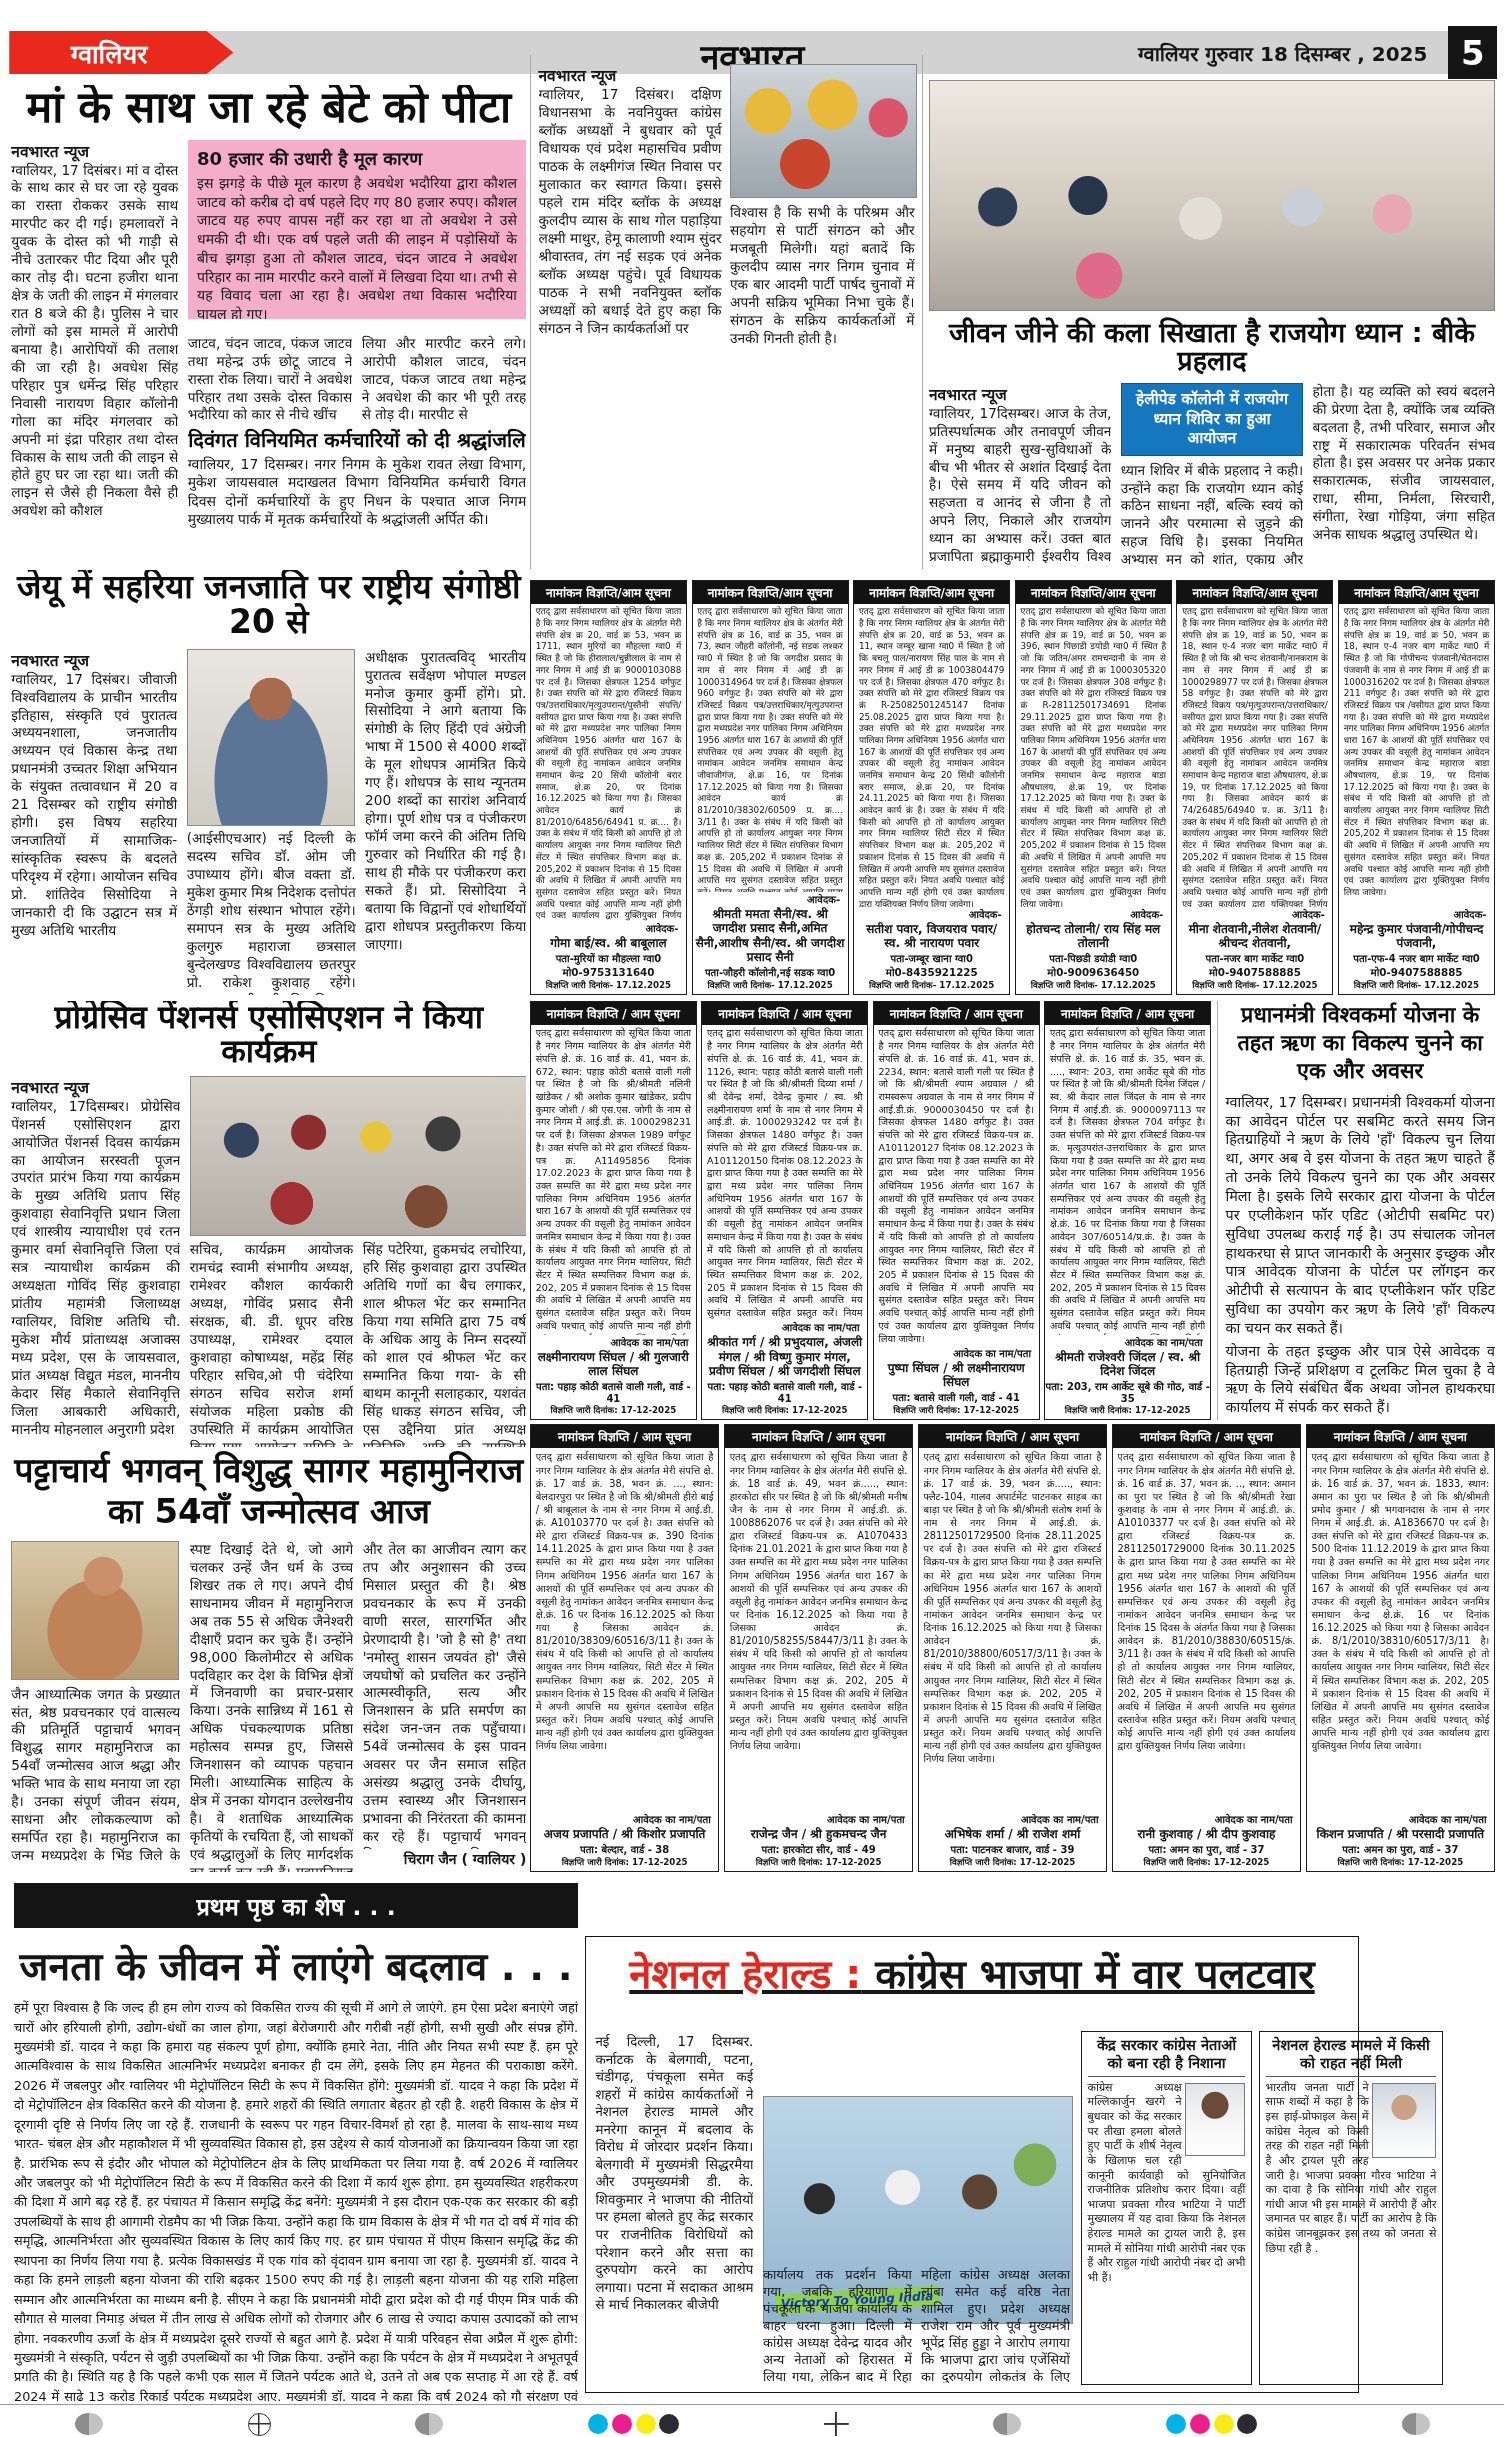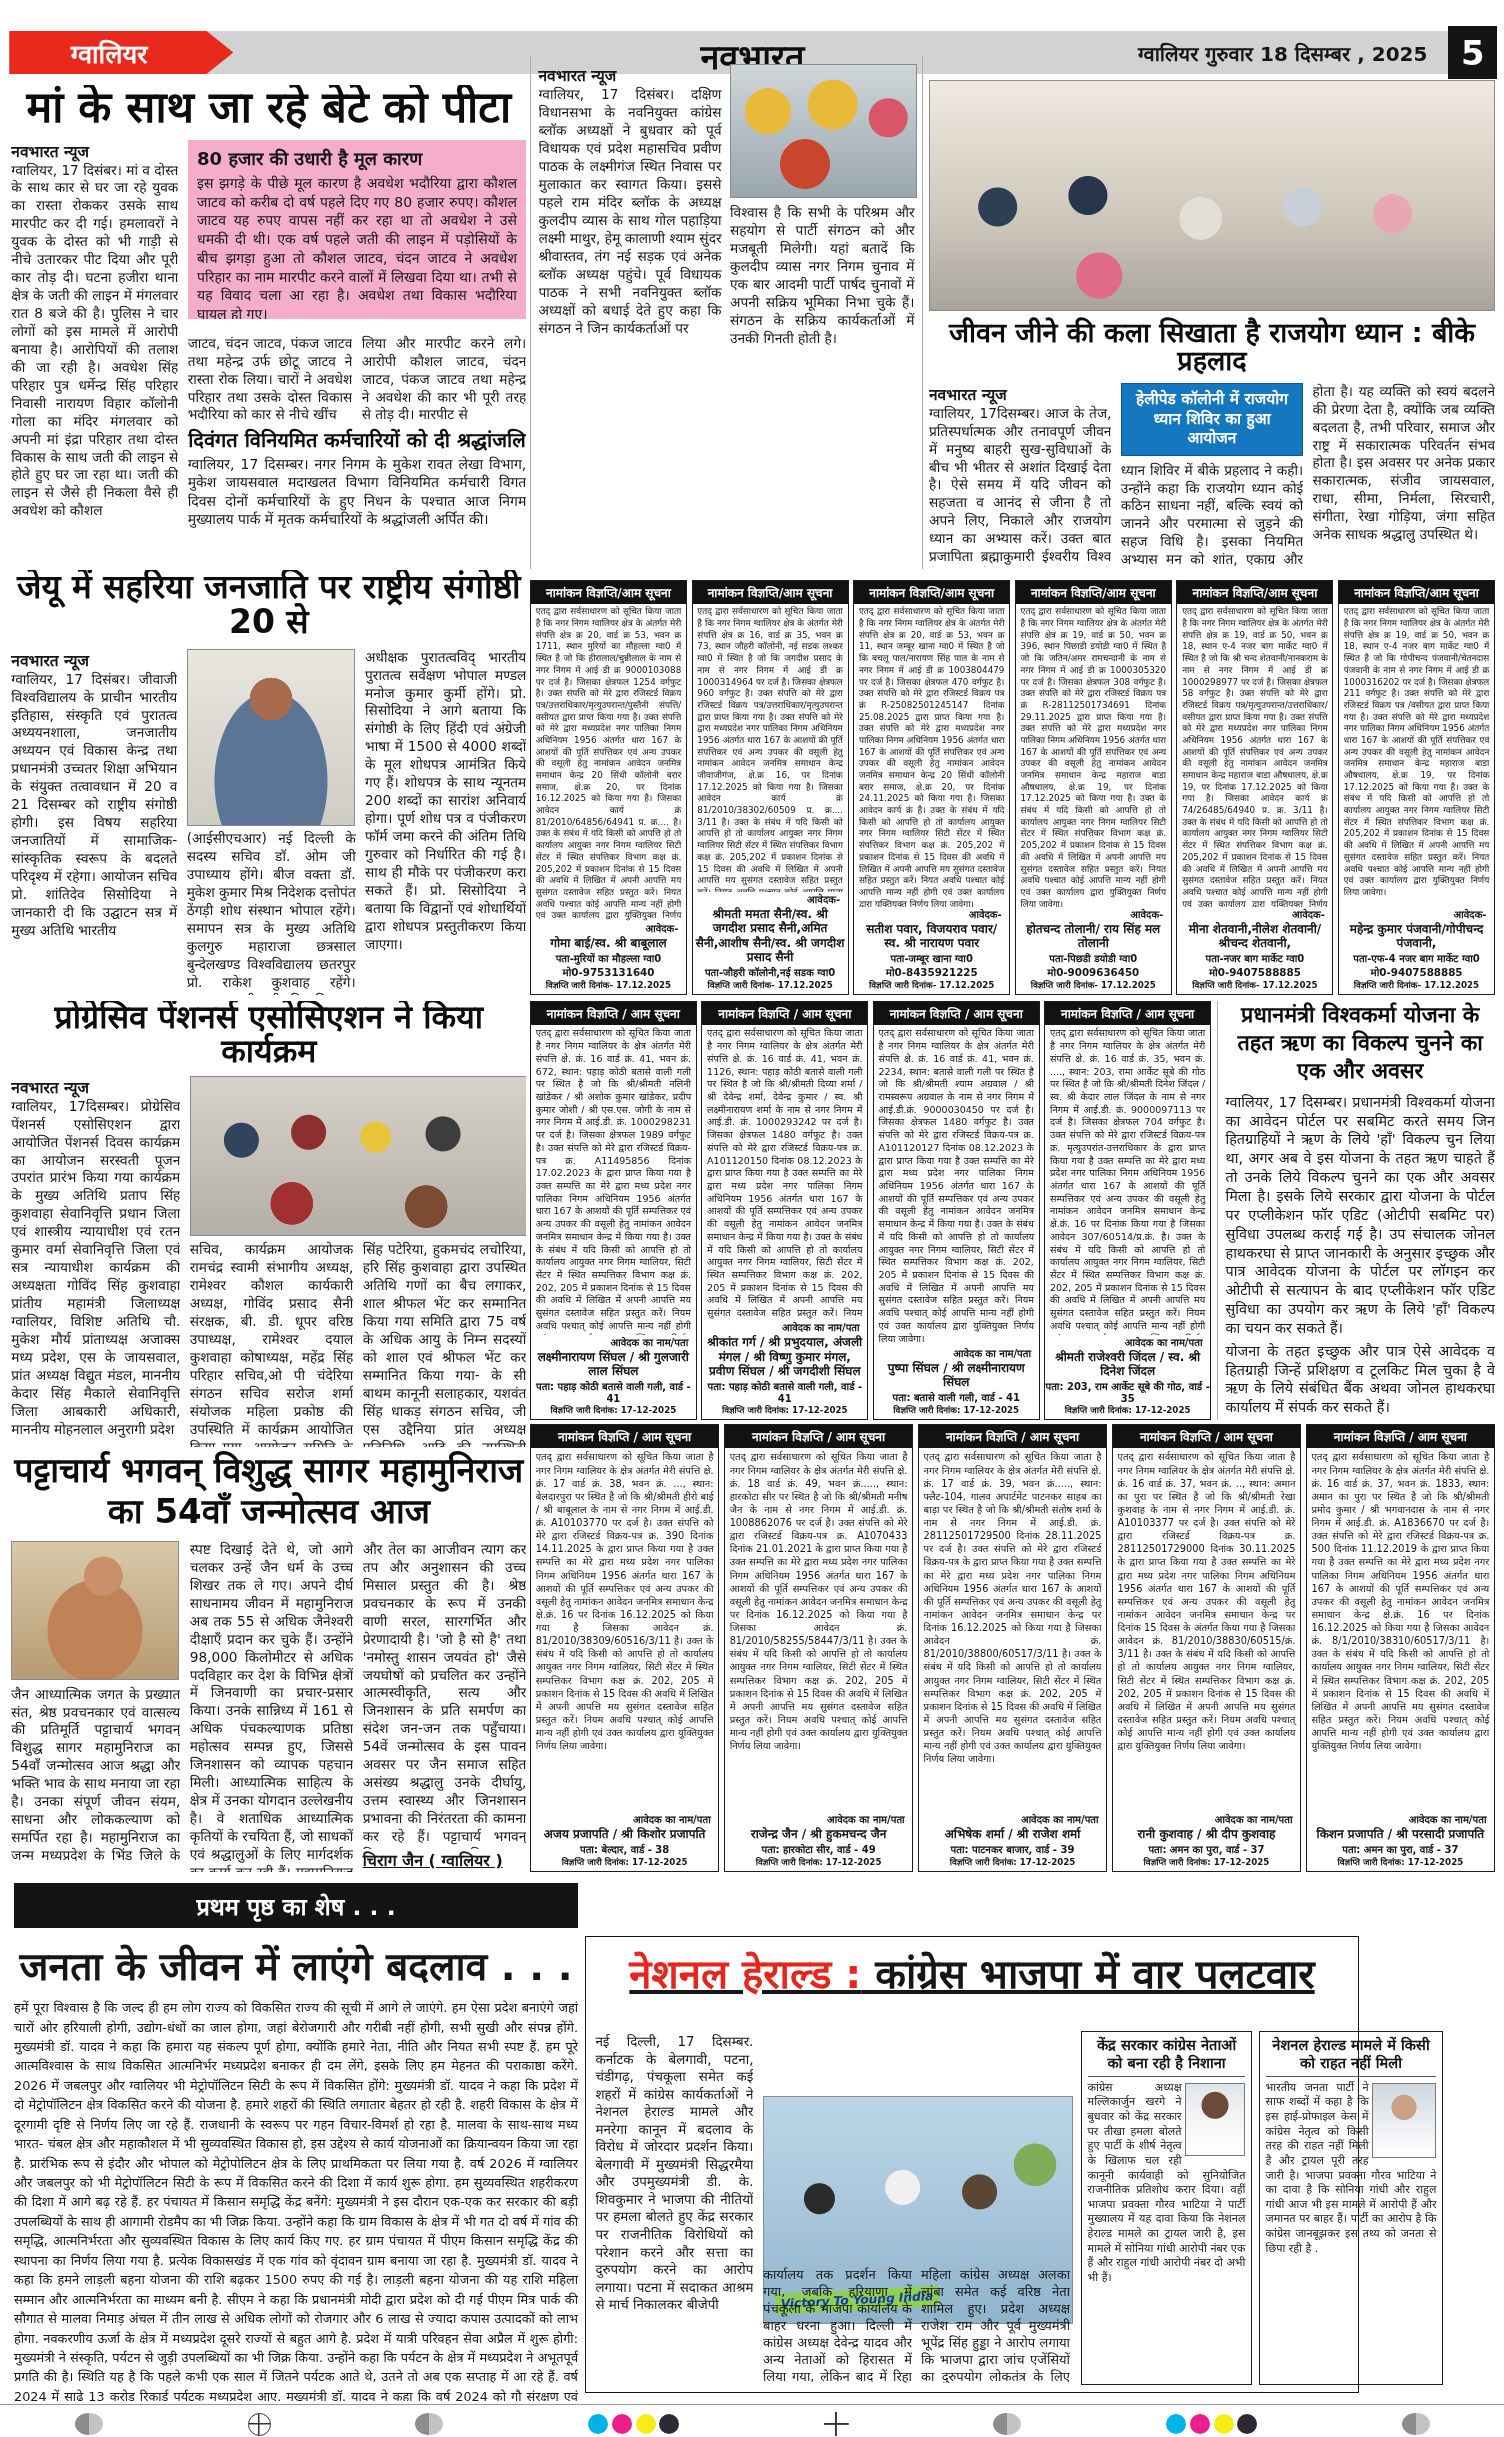--- a/index.html
+++ b/index.html
@@ -310,21 +310,21 @@
       <div style="width:169px;flex:none;">
         <div class="photo" style="width:166px;height:137px;background:
             radial-gradient(circle at 55% 25%, #c9906b 0 19px, transparent 20px),
             radial-gradient(ellipse at 50% 65%, #c08357 0 47px, transparent 48px),
             linear-gradient(180deg,#d9c9a8 0%,#b69b73 100%);"></div>
         <div class="bodytxt jt" style="margin-top:5.6px;height:179px;overflow:hidden;">जैन आध्यात्मिक जगत के प्रख्यात संत, श्रेष्ठ प्रवचनकार एवं वात्सल्य की प्रतिमूर्ति पट्टाचार्य भगवन् विशुद्ध सागर महामुनिराज का 54वाँ जन्मोत्सव आज श्रद्धा और भक्ति भाव के साथ मनाया जा रहा है। उनका संपूर्ण जीवन संयम, साधना और लोककल्याण को समर्पित रहा है। महामुनिराज का जन्म मध्यप्रदेश के भिंड जिले के रूर ग्राम में हुआ। उनका बाल्यकालीन नाम राजेंद्र था। प्रारंभ से ही उनमें वैराग्य और आत्मचिंतन के संस्कार</div>
       </div>
       <div class="bodytxt jt" style="flex:1;height:331px;overflow:hidden;">स्पष्ट दिखाई देते थे, जो आगे चलकर उन्हें जैन धर्म के उच्च शिखर तक ले गए। अपने दीर्घ साधनामय जीवन में महामुनिराज अब तक 55 से अधिक जैनेश्वरी दीक्षाएँ प्रदान कर चुके हैं। उन्होंने 98,000 किलोमीटर से अधिक पदविहार कर देश के विभिन्न क्षेत्रों में जिनवाणी का प्रचार-प्रसार किया। उनके सान्निध्य में 161 से अधिक पंचकल्याणक प्रतिष्ठा महोत्सव सम्पन्न हुए, जिससे जिनशासन को व्यापक पहचान मिली। आध्यात्मिक साहित्य के क्षेत्र में उनका योगदान उल्लेखनीय है। वे शताधिक आध्यात्मिक कृतियों के रचयिता हैं, जो साधकों एवं श्रद्धालुओं के लिए मार्गदर्शक का कार्य कर रही हैं। महामुनिराज का जीवन कठोर संयम का उदाहरण है—उन्होंने नमक, दही</div>
       <div style="flex:1;">
         <div class="bodytxt jt" style="height:308px;overflow:hidden;">और तेल का आजीवन त्याग कर तप और अनुशासन की उच्च मिसाल प्रस्तुत की है। श्रेष्ठ प्रवचनकार के रूप में उनकी वाणी सरल, सारगर्भित और प्रेरणादायी है। 'जो है सो है' तथा 'नमोस्तु शासन जयवंत हो' जैसे जयघोषों को प्रचलित कर उन्होंने आत्मस्वीकृति, सत्य और जिनशासन के प्रति समर्पण का संदेश जन-जन तक पहुँचाया। 54वें जन्मोत्सव के इस पावन अवसर पर जैन समाज सहित असंख्य श्रद्धालु उनके दीर्घायु, उत्तम स्वास्थ्य और जिनशासन प्रभावना की निरंतरता की कामना कर रहे हैं। पट्टाचार्य भगवन् विशुद्ध सागर महामुनिराज का जीवन आने वाली पीढ़ियों के लिए त्याग, तपस्या और आध्यात्मिक चेतना की प्रेरणादायक धरोहर है।</div>
-        <div class="bold" style="font-size:16px;text-decoration:underline;">चिराग जैन ( ग्वालियर )</div>
+        <div class="bold" style="font-size:14px;text-align:right;">चिराग जैन ( ग्वालियर )</div>
       </div>
     </div>
   </div>
 
   <div class="abs cl-row row3" style="left:530px;top:1424px;width:965px;height:448px;">
       <div class="cl-box">
     <div class="cl-h">नामांकन विज्ञप्ति / आम सूचना</div>
     <div class="cl-b">एतद् द्वारा सर्वसाधारण को सूचित किया जाता है नगर निगम ग्वालियर के क्षेत्र अंतर्गत मेरी संपत्ति क्षे. क्रं. 17 वार्ड क्रं. 38, भवन क्रं. ..., स्थान: बेलदारपुरा पर स्थित है जो कि श्री/श्रीमती हीरो बाई / श्री बाबूलाल के नाम से नगर निगम में आई.डी. क्रं. A10103770 पर दर्ज है। उक्त संपत्ति को मेरे द्वारा रजिस्टर्ड विक्रय-पत्र क्र. 390 दिनांक 14.11.2025 के द्वारा प्राप्त किया गया है उक्त सम्पत्ति का मेरे द्वारा मध्य प्रदेश नगर पालिका निगम अधिनियम 1956 अंतर्गत धारा 167 के आशयों की पूर्ति सम्पत्तिकर एवं अन्य उपकर की वसूली हेतु नामांकन आवेदन जनमित्र समाधान केन्द्र क्षे.क्रं. 16 पर दिनांक 16.12.2025 को किया गया है जिसका आवेदन क्रं. 81/2010/38309/60516/3/11 है। उक्त के संबंध में यदि किसी को आपत्ति हो तो कार्यालय आयुक्त नगर निगम ग्वालियर, सिटी सेंटर में स्थित सम्पत्तिकर विभाग कक्ष क्रं. 202, 205 में प्रकाशन दिनांक से 15 दिवस की अवधि में लिखित में अपनी आपत्ति मय सुसंगत दस्तावेज सहित प्रस्तुत करें। नियम अवधि पश्चात् कोई आपत्ति मान्य नहीं होगी एवं उक्त कार्यालय द्वारा युक्तियुक्त निर्णय लिया जावेगा।</div>
     <div class="cl-al">आवेदक का नाम/पता</div>
     <div class="cl-n">अजय प्रजापति / श्री किशोर प्रजापति</div>

